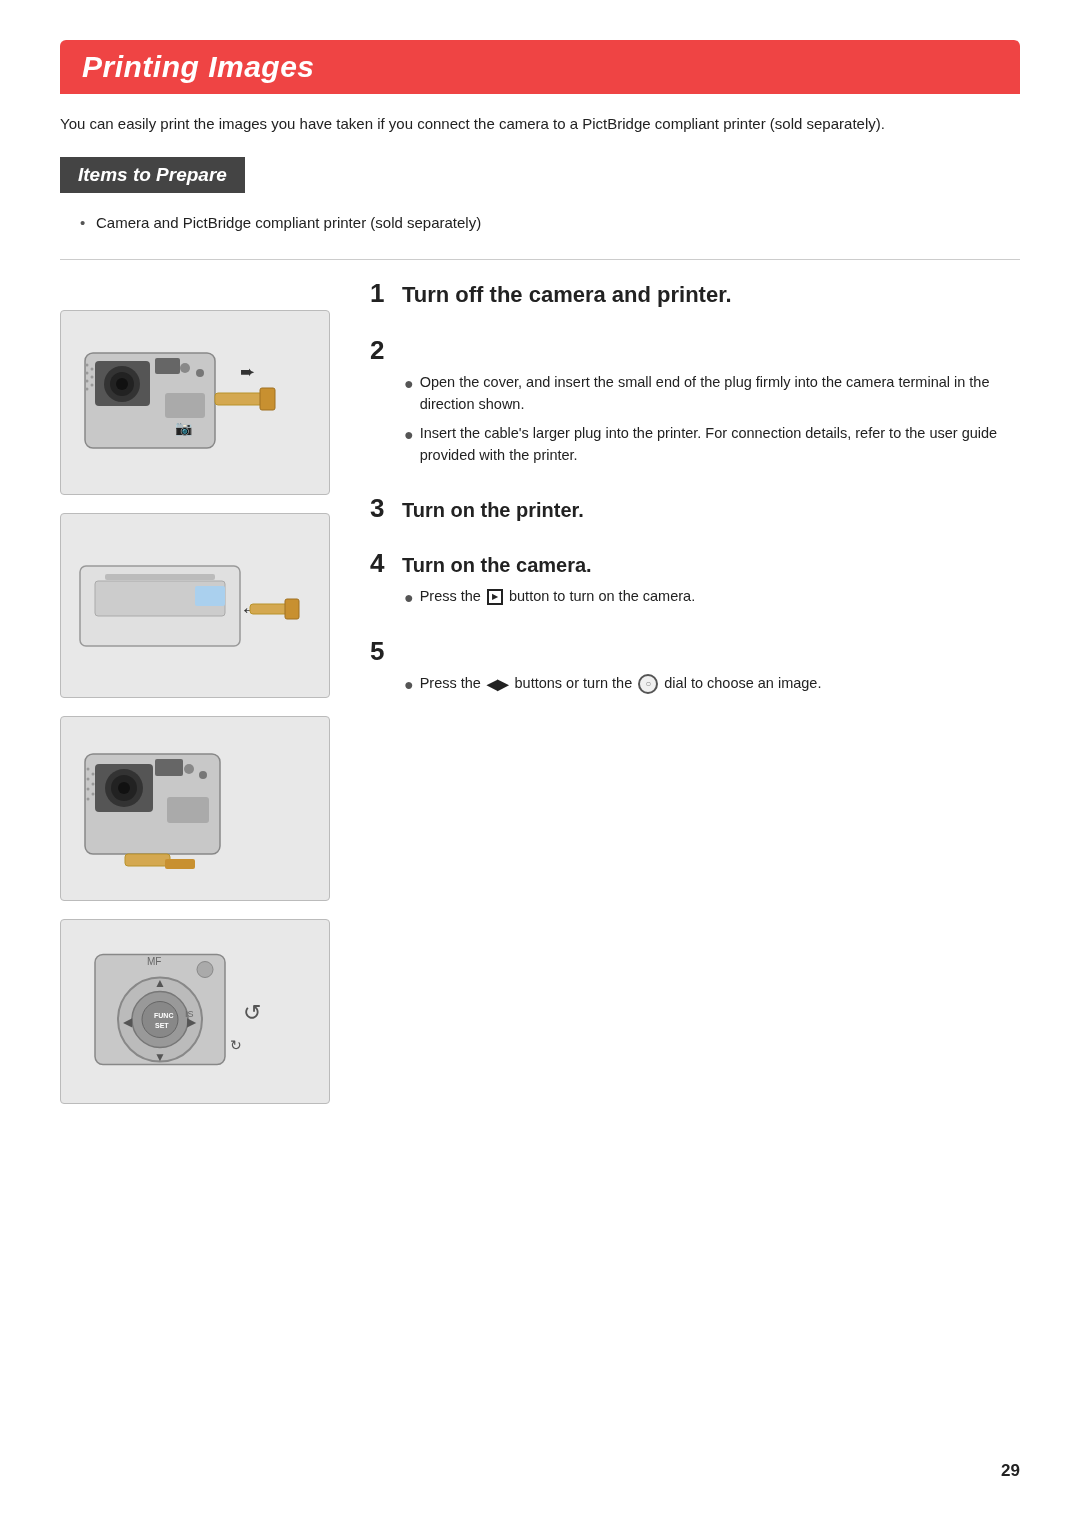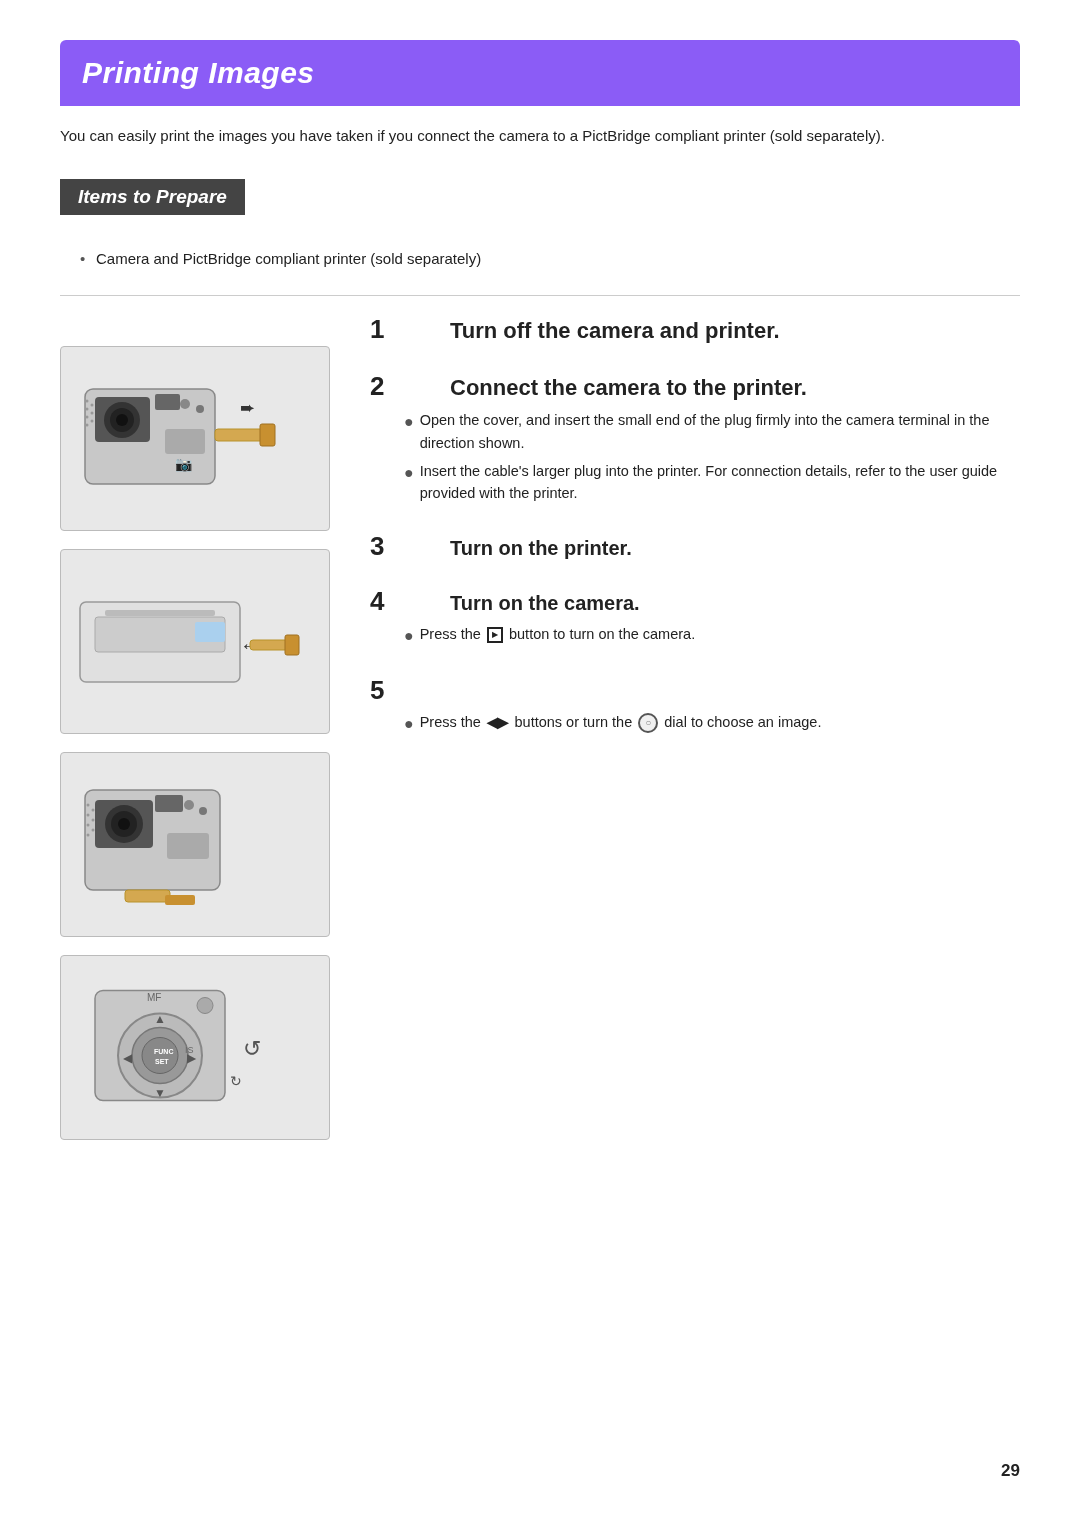--- a/index.html
+++ b/index.html
@@ -8,46 +8,46 @@
       font-family: Arial, Helvetica, sans-serif;
       font-size: 15px;
       color: #222;
       width: 1080px;
       min-height: 1521px;
       padding: 40px 60px 60px 60px;
     }
 
     
     .page-title-bar {
-      background: #8b5cf6;
+      background: #ef4444;
       border-radius: 6px 6px 0 0;
-      padding: 16px 22px;
+      padding: 10px 22px;
       margin-bottom: 18px;
     }
     .page-title-bar h1 {
       color: #fff;
       font-size: 30px;
       font-weight: 900;
       font-style: italic;
       letter-spacing: 0.5px;
     }
 
     
     .intro-text {
       font-size: 15px;
       line-height: 1.55;
-      margin-bottom: 32px;
+      margin-bottom: 22px;
       max-width: 880px;
     }
 
     
     .section-header {
       display: flex;
       align-items: flex-end;
-      margin-bottom: 24px;
+      margin-bottom: 10px;
     }
     .section-header-label {
       background: #444;
       color: #fff;
       font-size: 19px;
       font-weight: 900;
       font-style: italic;
       padding: 7px 18px;
       white-space: nowrap;
     }
@@ -145,21 +145,20 @@
       font-weight: 900;
       color: #222;
       line-height: 1;
       min-width: 24px;
     }
     .step-title {
       font-size: 22px;
       font-weight: 900;
       color: #222;
       line-height: 1.2;
-      margin-left: 48px;
     }
     .step-title.smaller {
       font-size: 20px;
     }
 
     .step-body {
       padding-left: 34px;
     }
     .step-bullet {
       display: flex;
@@ -379,21 +378,20 @@
     <div class="step">
       <div class="step-header">
         <span class="step-number">1</span>
         <span class="step-title">Turn off the camera and printer.</span>
       </div>
     </div>
 
     <div class="step">
       <div class="step-header">
         <span class="step-number">2</span>
-        <span class="step-title">Connect the camera to the printer.</span>
       </div>
       <div class="step-body">
         <div class="step-bullet">
           <span class="bullet-dot">●</span>
           <span class="bullet-text">Open the cover, and insert the small end of the plug firmly into the camera terminal in the direction shown.</span>
         </div>
         <div class="step-bullet">
           <span class="bullet-dot">●</span>
           <span class="bullet-text">Insert the cable's larger plug into the printer. For connection details, refer to the user guide provided with the printer.</span>
         </div>

